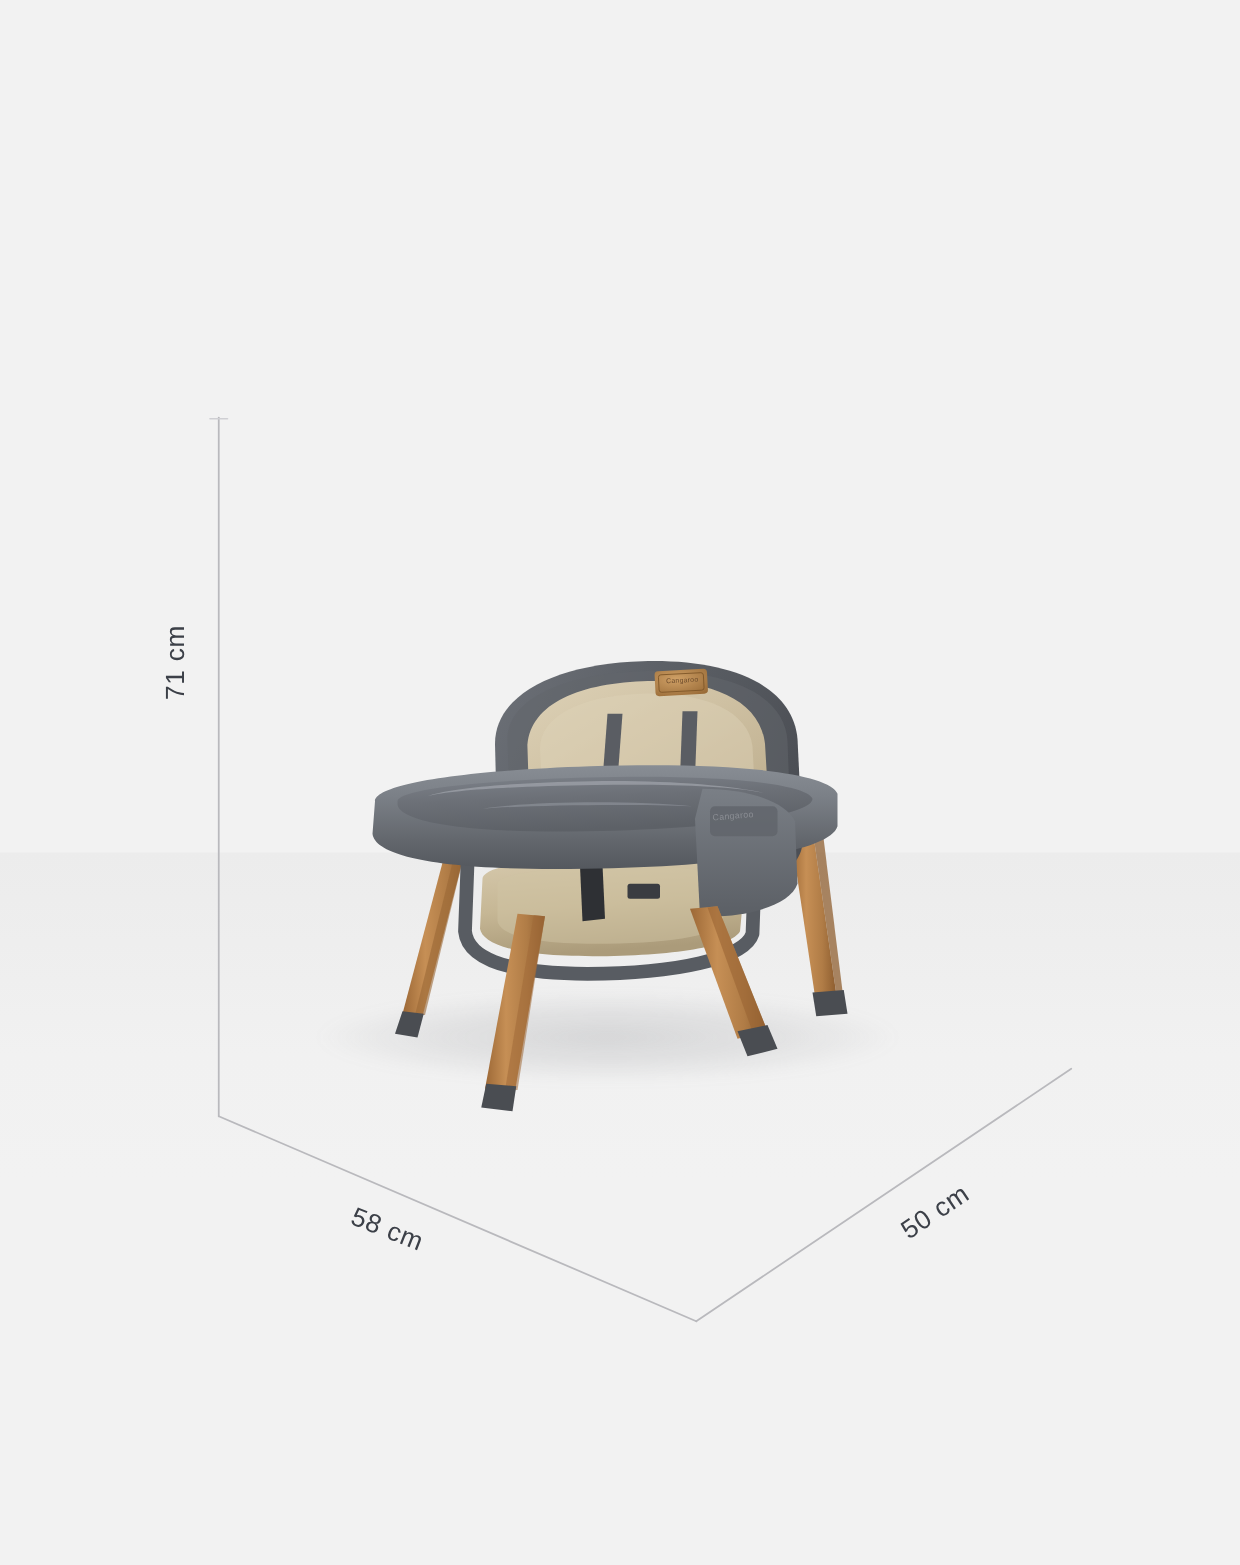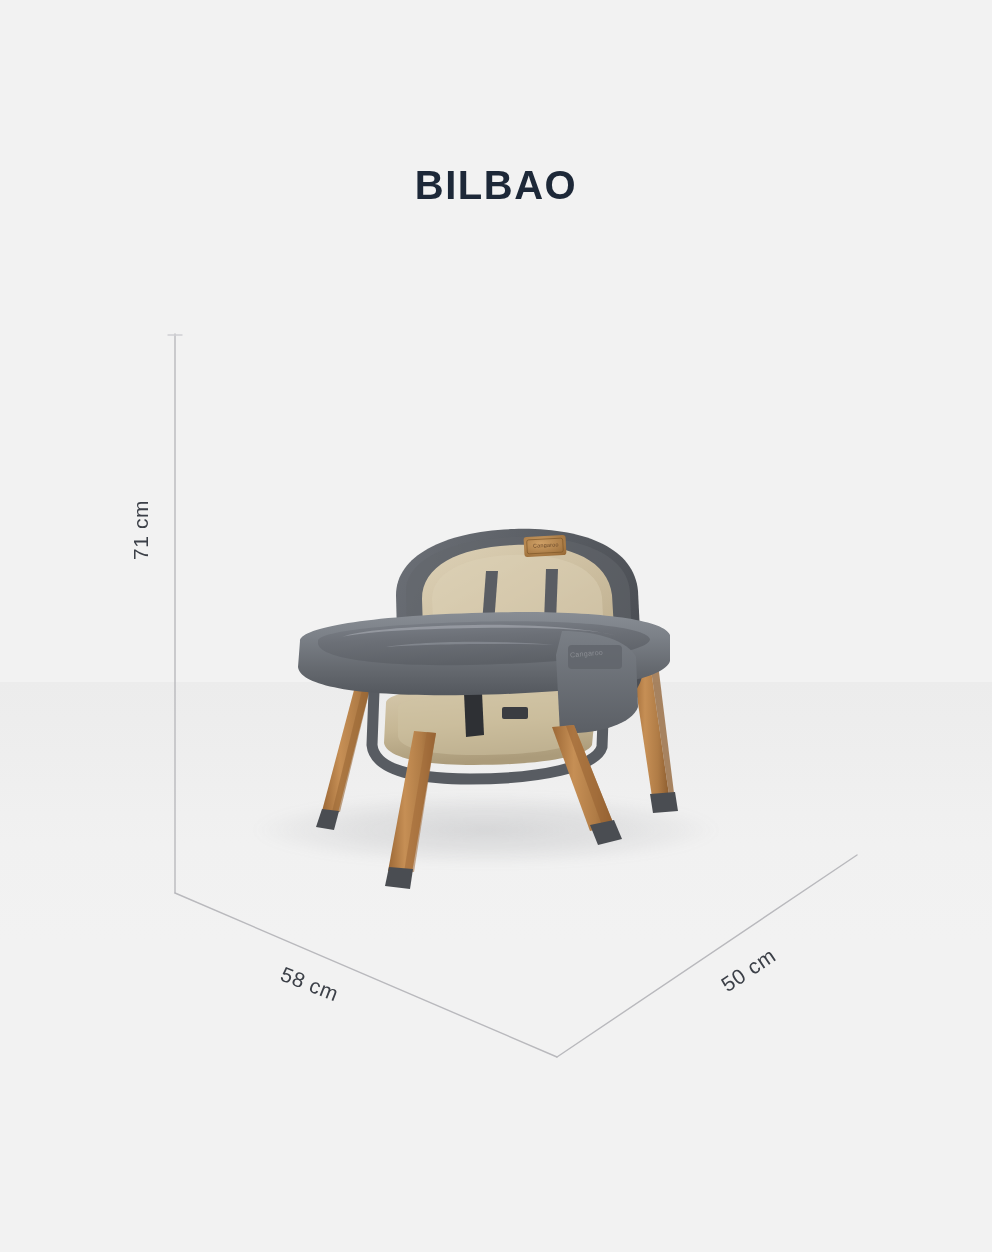--- a/index.html
+++ b/index.html
@@ -149,21 +149,20 @@
     transform: rotate(-5deg);
     user-select: none;
     pointer-events: none;
   }
 </style>
 </head>
 <body>
 
 <div id="page">
 
-  <div id="product-title">BILBAO</div>
 
   <div id="product-stage">
 
     <div id="backdrop-floor"></div>
     <div id="floor-shadow"></div>
 
     <svg id="chair-svg" viewBox="0 0 500 420">
       <defs>
         <linearGradient id="gWoodA" x1="0" y1="0" x2="1" y2="0">
           <stop offset="0%" stop-color="#9c6836"></stop>

